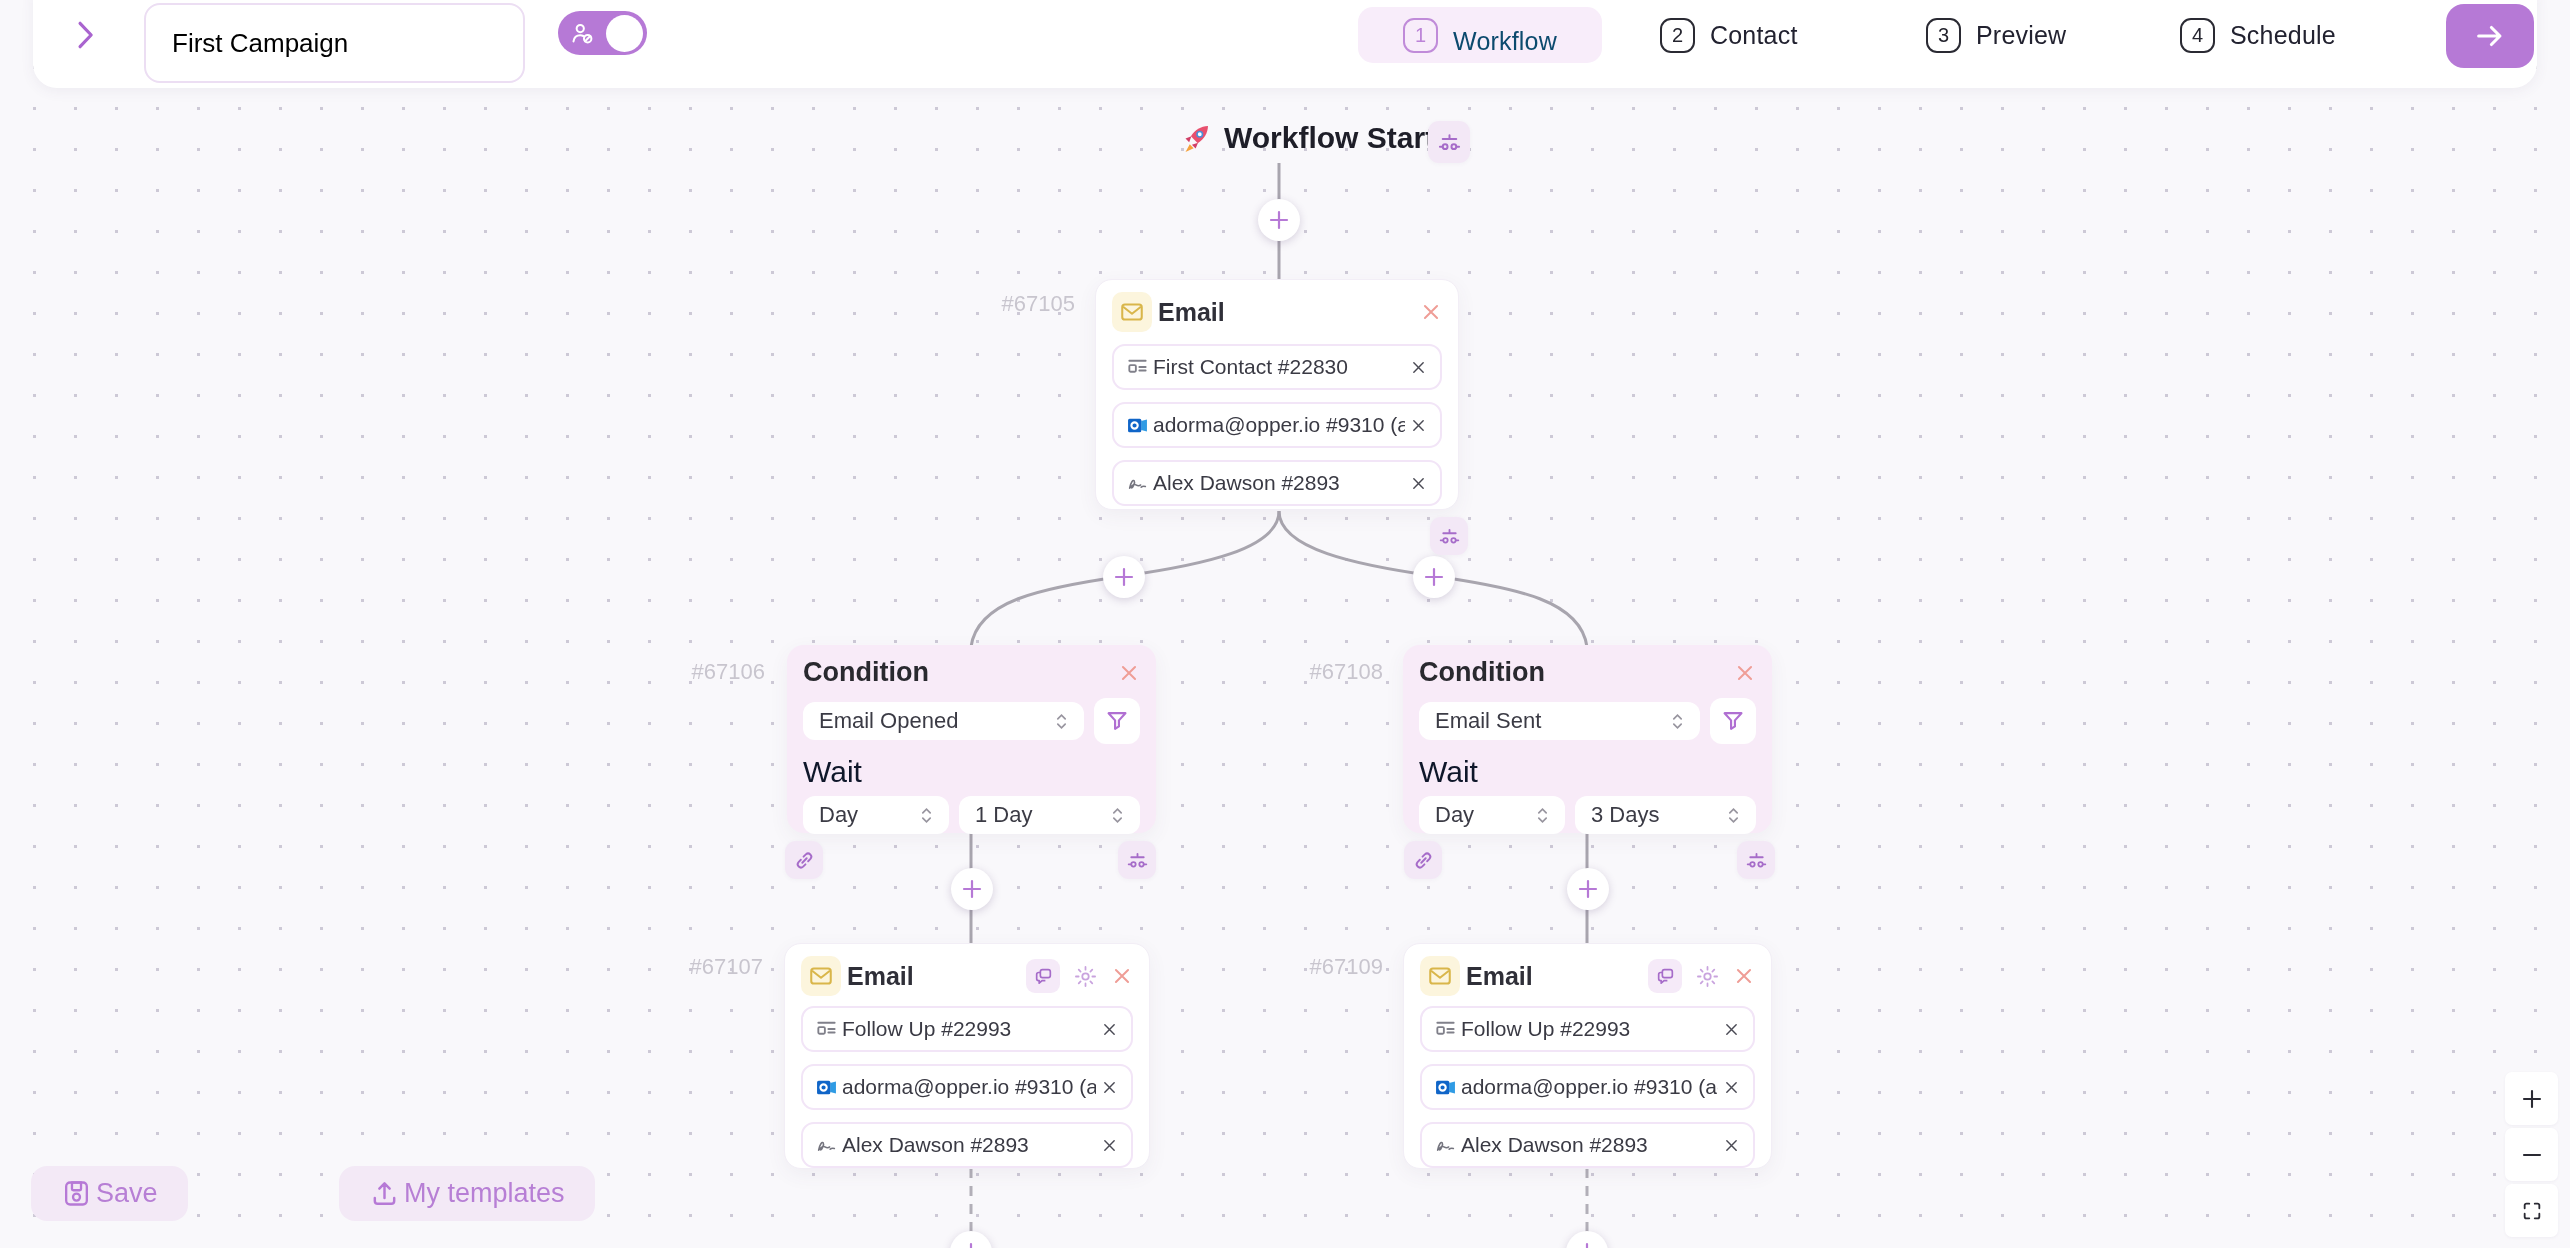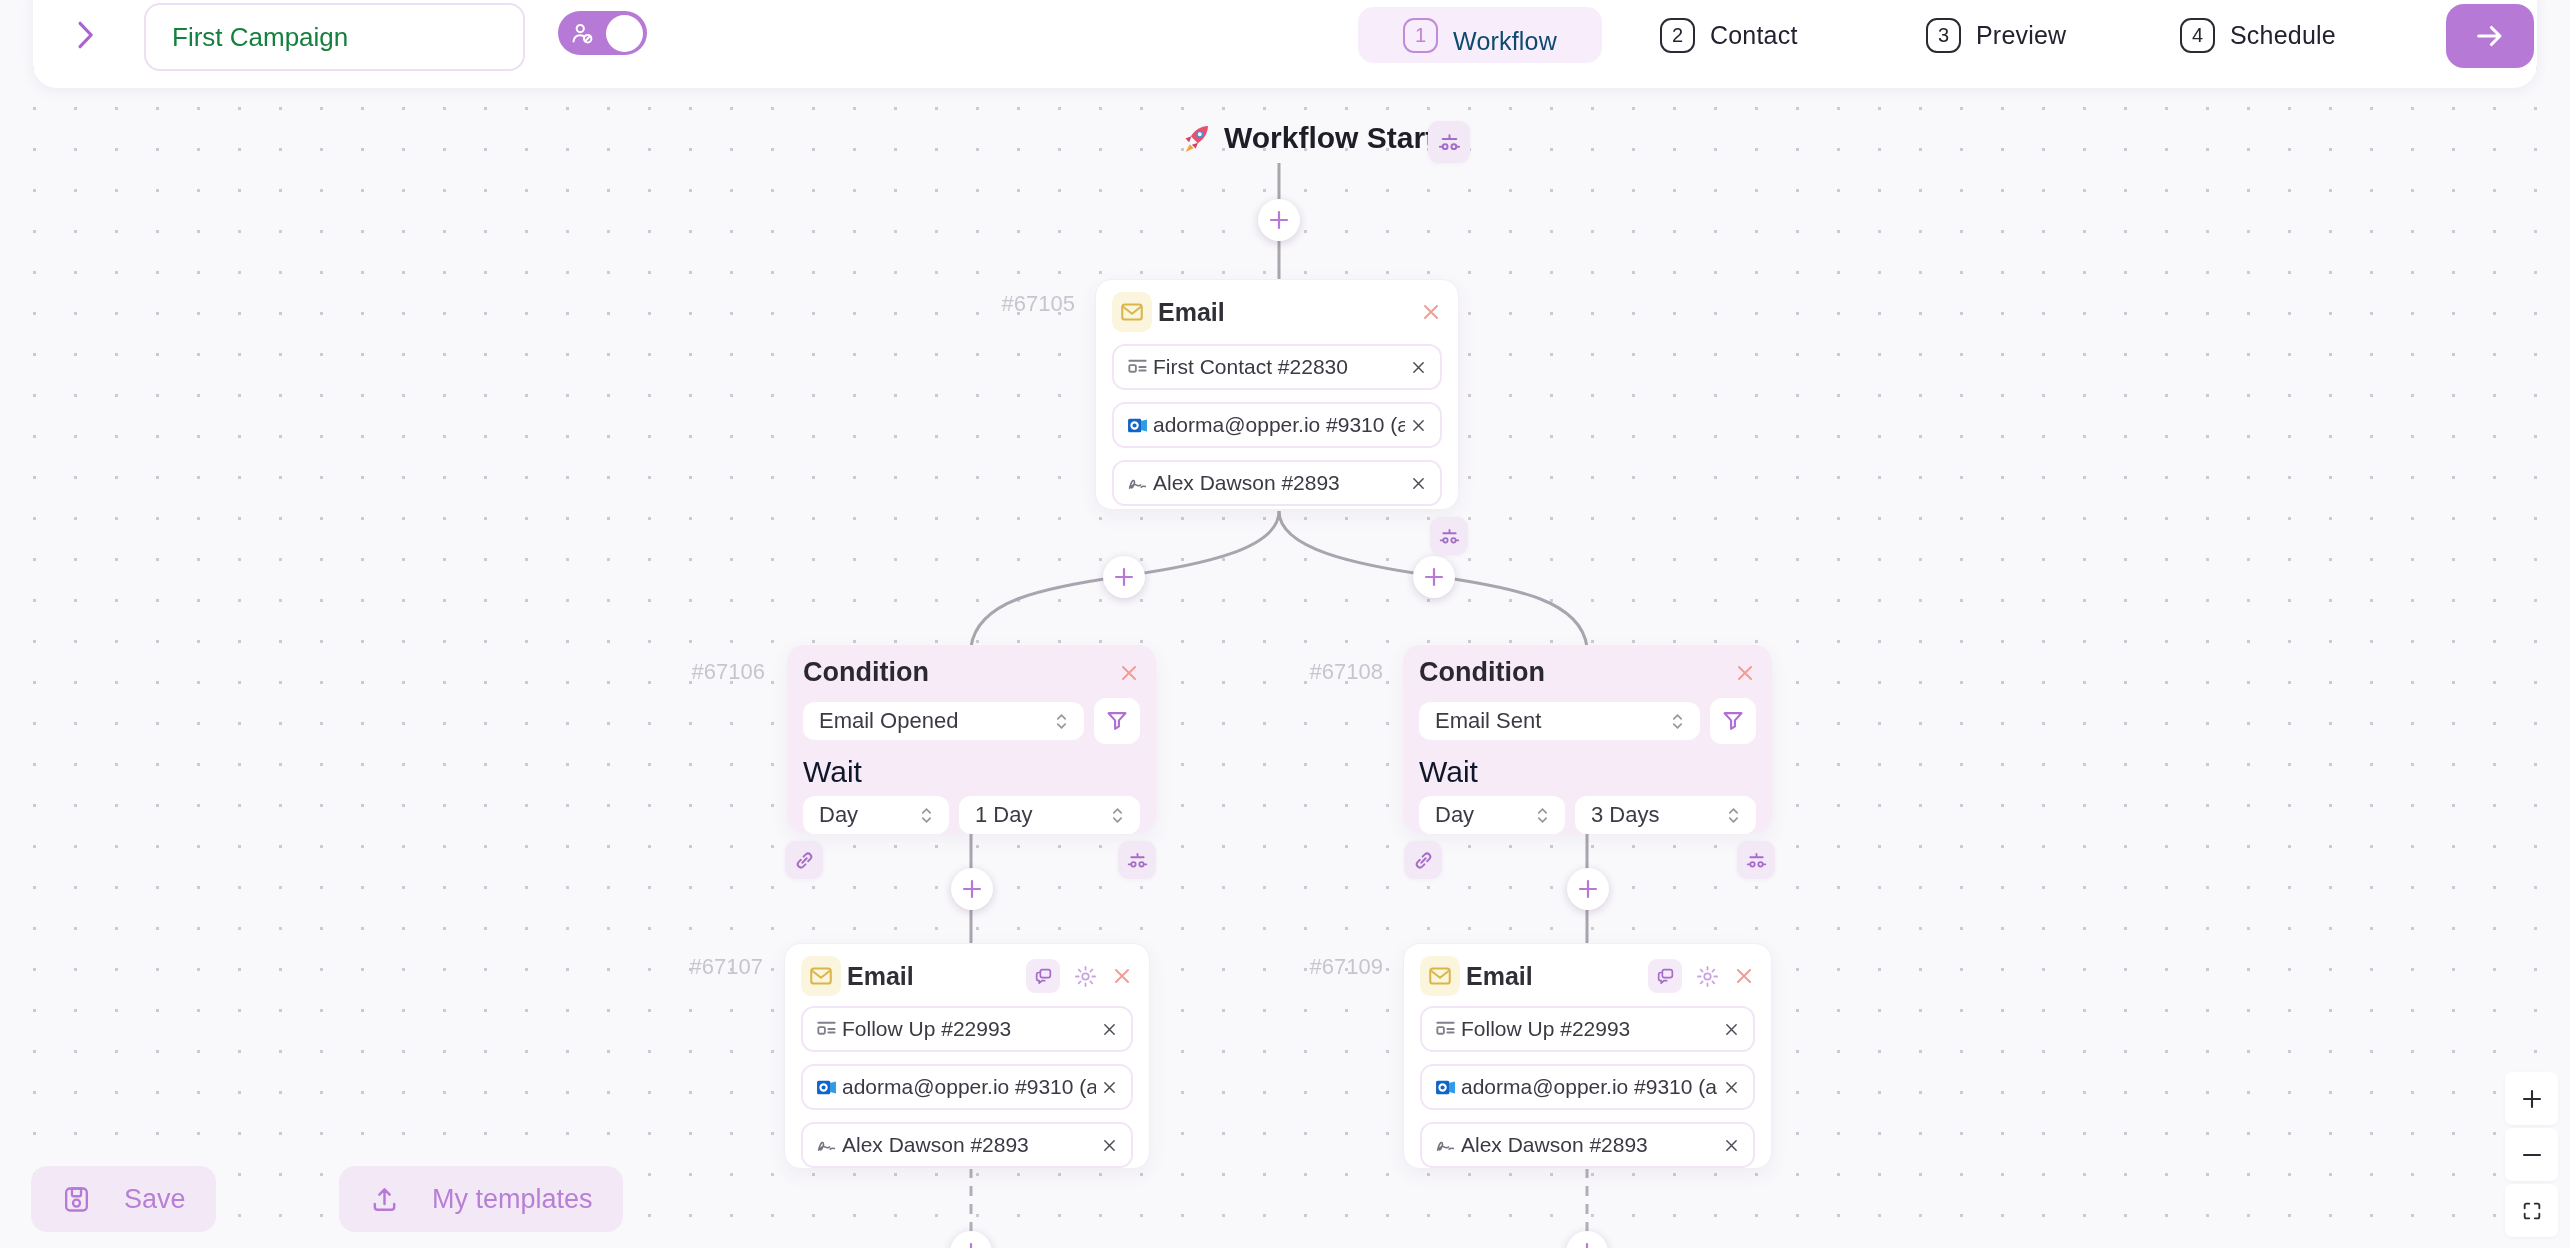--- a/index.html
+++ b/index.html
@@ -12,22 +12,22 @@
   .stage{position:relative;width:2570px;height:1248px;overflow:hidden;background-color:var(--canvas);
     background-image:radial-gradient(circle,#cdc9d6 1.7px,transparent 2px);
     background-size:41px 41px;background-position:14px 6px;}
   svg{display:block}
 
   
   .topbar{position:absolute;left:33px;right:33px;top:-24px;height:112px;background:#fff;
     border-radius:24px;box-shadow:0 3px 14px rgba(90,70,120,.07);}
   .collapse-btn{position:absolute;left:62px;top:12px;width:46px;height:46px;display:flex;
     align-items:center;justify-content:center;background:transparent;border:none;cursor:pointer;}
-  .name-input{position:absolute;left:144px;top:3px;width:381px;height:68px;border:2px solid #ecdef3;
-    border-radius:16px;background:#fff;padding:0 26px;font-size:26px;color:#15803d;outline:none;
+  .name-input{position:absolute;left:144px;top:3px;width:381px;height:80px;border:2px solid #ecdef3;
+    border-radius:16px;background:#fff;padding:0 26px;font-size:26px;color:#000000;outline:none;
     font-family:"Liberation Sans",sans-serif;}
   .toggle{position:absolute;left:558px;top:11px;width:89px;height:44px;border-radius:22px;
     background:var(--accent);border:none;cursor:pointer;}
   .toggle .knob{position:absolute;right:4px;top:3.5px;width:37px;height:37px;border-radius:50%;background:#fff;}
   .toggle .tog-icon{position:absolute;left:11px;top:9px;}
 
   .step{position:absolute;top:7px;height:56px;display:flex;align-items:center;gap:15px;cursor:pointer;background:transparent;border:none;}
   .step .badge{width:35px;height:35px;border:2px solid #2a2a33;border-radius:11px;display:flex;
     align-items:center;justify-content:center;font-size:20px;color:#24242e;}
   .step .slabel{font-size:25px;color:#222230;font-weight:500;letter-spacing:.2px;}
@@ -73,22 +73,22 @@
   .sel-row{display:flex;gap:10px;align-items:center;}
   .select{height:38px;background:#fff;border-radius:12px;display:flex;align-items:center;
     justify-content:space-between;padding:0 16px;cursor:pointer;flex:1;}
   .select .seltext{font-size:22px;color:#3b3b45;}
   .filter-btn{width:46px;height:46px;background:#fff;border:none;border-radius:12px;display:flex;
     align-items:center;justify-content:center;cursor:pointer;}
   .wait-label{font-size:30px;color:#0f172a;margin:11px 0 7px;}
   .select.small{flex:0 0 146px;}
 
   
-  .foot-btn{position:absolute;top:1166px;height:66px;border:none;border-radius:16px;background:#f3e9f6;
-    display:flex;align-items:center;gap:32px;padding:0 30px;cursor:pointer;}
+  .foot-btn{position:absolute;top:1166px;height:55px;border:none;border-radius:16px;background:#f3e9f6;
+    display:flex;align-items:center;gap:4px;padding:0 30px;cursor:pointer;}
   .foot-btn .ftext{font-size:27px;color:#b77fd5;font-weight:500;}
   .zoomctl{position:absolute;left:2505px;top:1072px;width:53px;display:flex;flex-direction:column;gap:3px;}
   .zoomctl button{width:53px;height:53px;background:#fff;border:none;border-radius:7px;cursor:pointer;
     display:flex;align-items:center;justify-content:center;box-shadow:0 1px 3px rgba(90,70,120,.06);}
 </style>
 </head>
 <body>
 
 <div class="stage">
 

